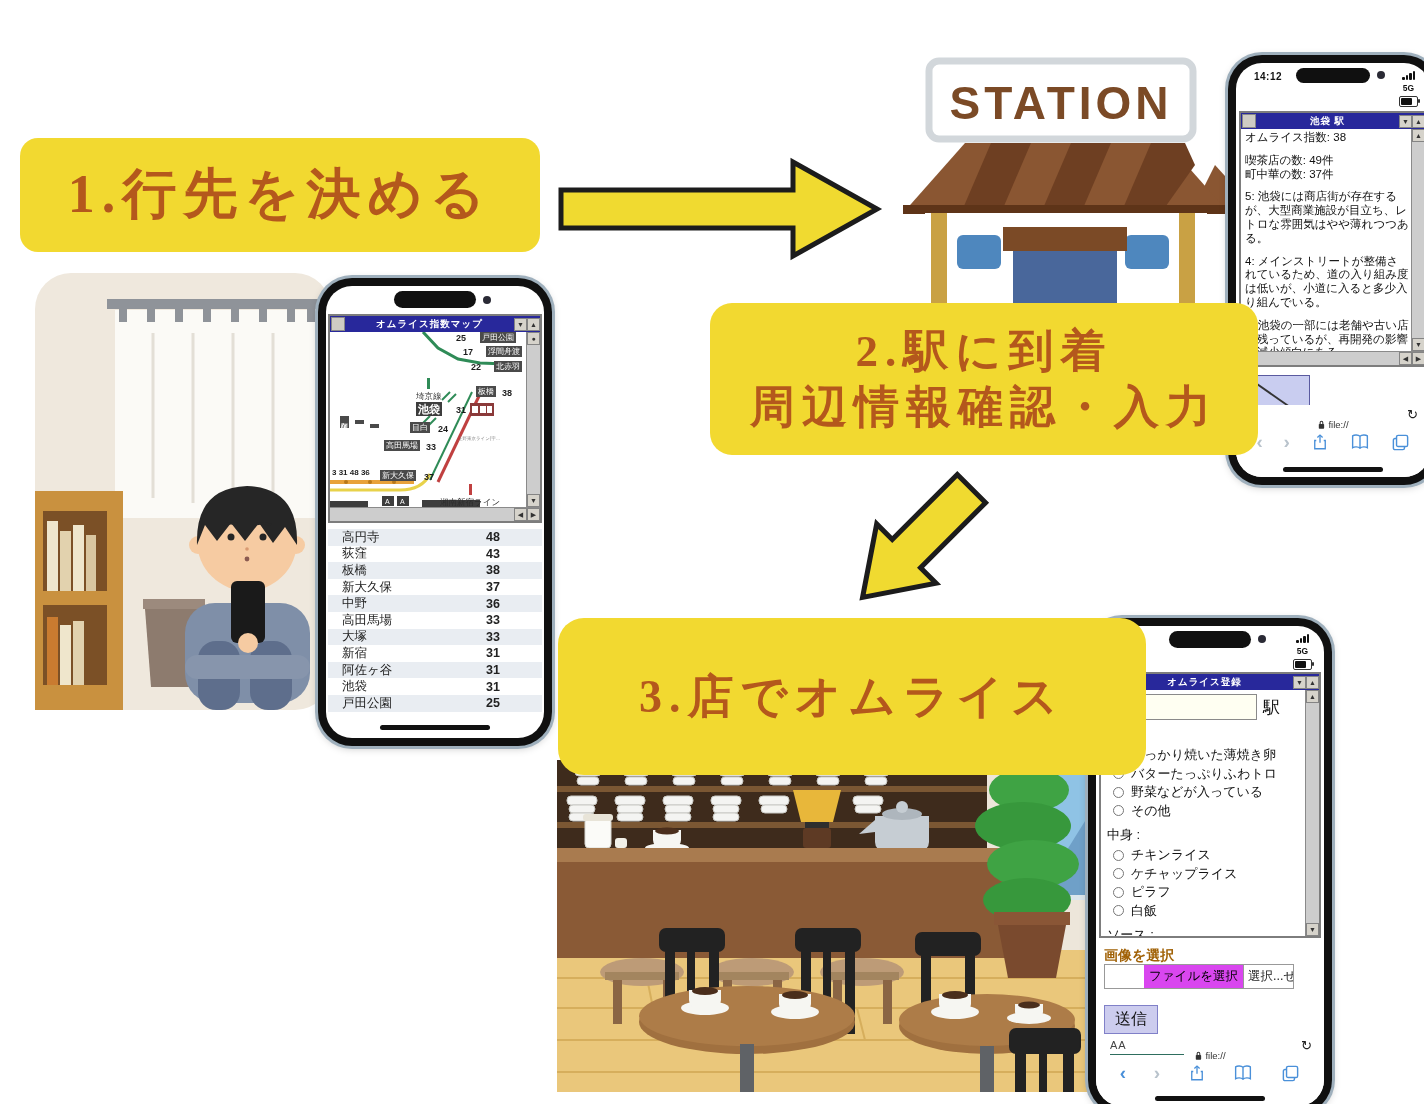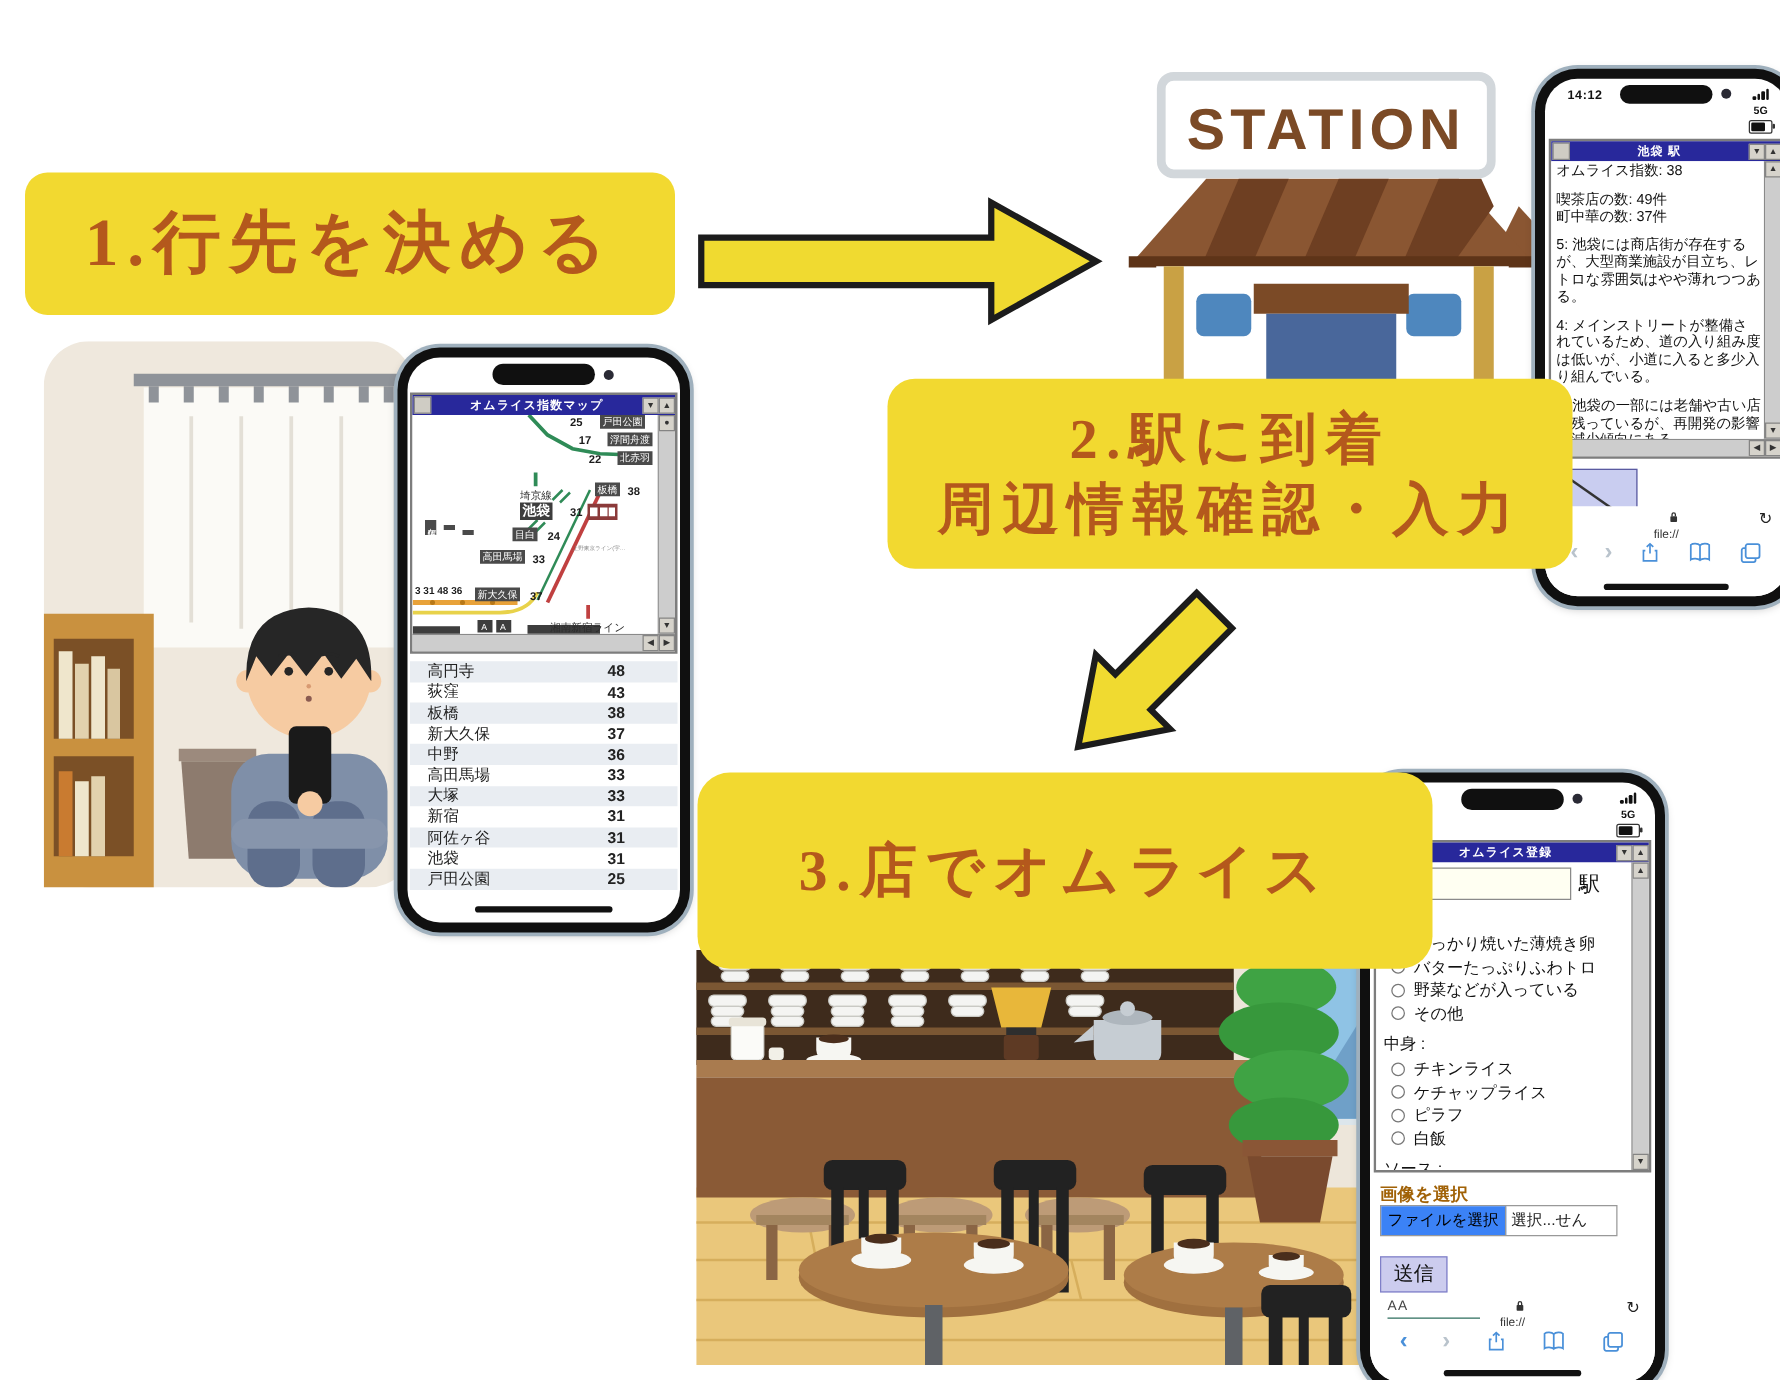--- a/index.html
+++ b/index.html
@@ -82,29 +82,29 @@
   
   .form{padding:4px 2px 0 6px;font-size:13px;color:#111;}
   .frow{display:flex;align-items:center;margin-bottom:2px;}
   .stn-input{width:148px;height:24px;border:1.5px solid #8a8a8a;background:#FFFFF2;margin-right:6px;}
   .stn-suffix{font-size:17px;}
   .glabel{margin:6px 0 2px 0;}
   .opt{display:flex;align-items:center;gap:7px;height:18.5px;padding-left:6px;}
   .radio{width:9px;height:9px;border:1.5px solid #777;border-radius:50%;background:#fff;flex:0 0 auto;}
   .img-select{color:#a16207;font-size:14px;font-weight:bold;margin:9px 0 7px 8px;}
   .filerow{display:flex;align-items:stretch;margin-left:8px;border:1.5px solid #999;width:188px;font-size:12.5px;}
-  .filebtn{background:#3b82f6;border-right:1.5px solid #999;padding:3px 5px;white-space:nowrap;}
+  .filebtn{background:#d946ef;border-right:1.5px solid #999;padding:3px 5px;white-space:nowrap;margin-left:39px;}
   .filetxt{padding:3px 4px;white-space:nowrap;overflow:hidden;color:#222;}
   .submit{display:inline-block;margin:11px 0 0 8px;background:#CCCCEE;border:1.5px solid #8080C8;
           padding:3px 10px;font-size:16px;color:#111;}
 
   
   .safari{position:absolute;left:0;right:0;bottom:0;background:#fff;}
   .urlrow{position:relative;height:22px;font-size:9.5px;color:#333;}
-  .urlcenter{position:absolute;left:50%;transform:translateX(-50%);top:4px;display:flex;align-items:flex-end;gap:3px;flex-direction:column;}
+  .urlcenter{position:absolute;left:50%;transform:translateX(-50%);top:14px;display:flex;align-items:center;gap:3px;}
   .reload{position:absolute;right:12px;top:2px;font-size:13px;color:#222;}
   .aa{position:absolute;left:14px;top:3px;font-size:11px;color:#444;letter-spacing:1px;border-bottom:1.5px solid #2e6e5e;padding:0 4px 3px 0;width:70px;}
   .navrow{display:flex;justify-content:space-around;align-items:center;height:30px;padding:0 10px;}
   .chev{font-size:19px;line-height:18px;font-weight:bold;}
   .chev.blue{color:#4a90d9;} .chev.gray{color:#b9c3cc;}
 
   .canvasbtn{position:absolute;width:62px;height:46px;background:#C9CDF0;border:1.5px solid #5a5aa0;}
 
   svg text{font-family:"Liberation Sans","DejaVu Sans",sans-serif;}
 </style>

